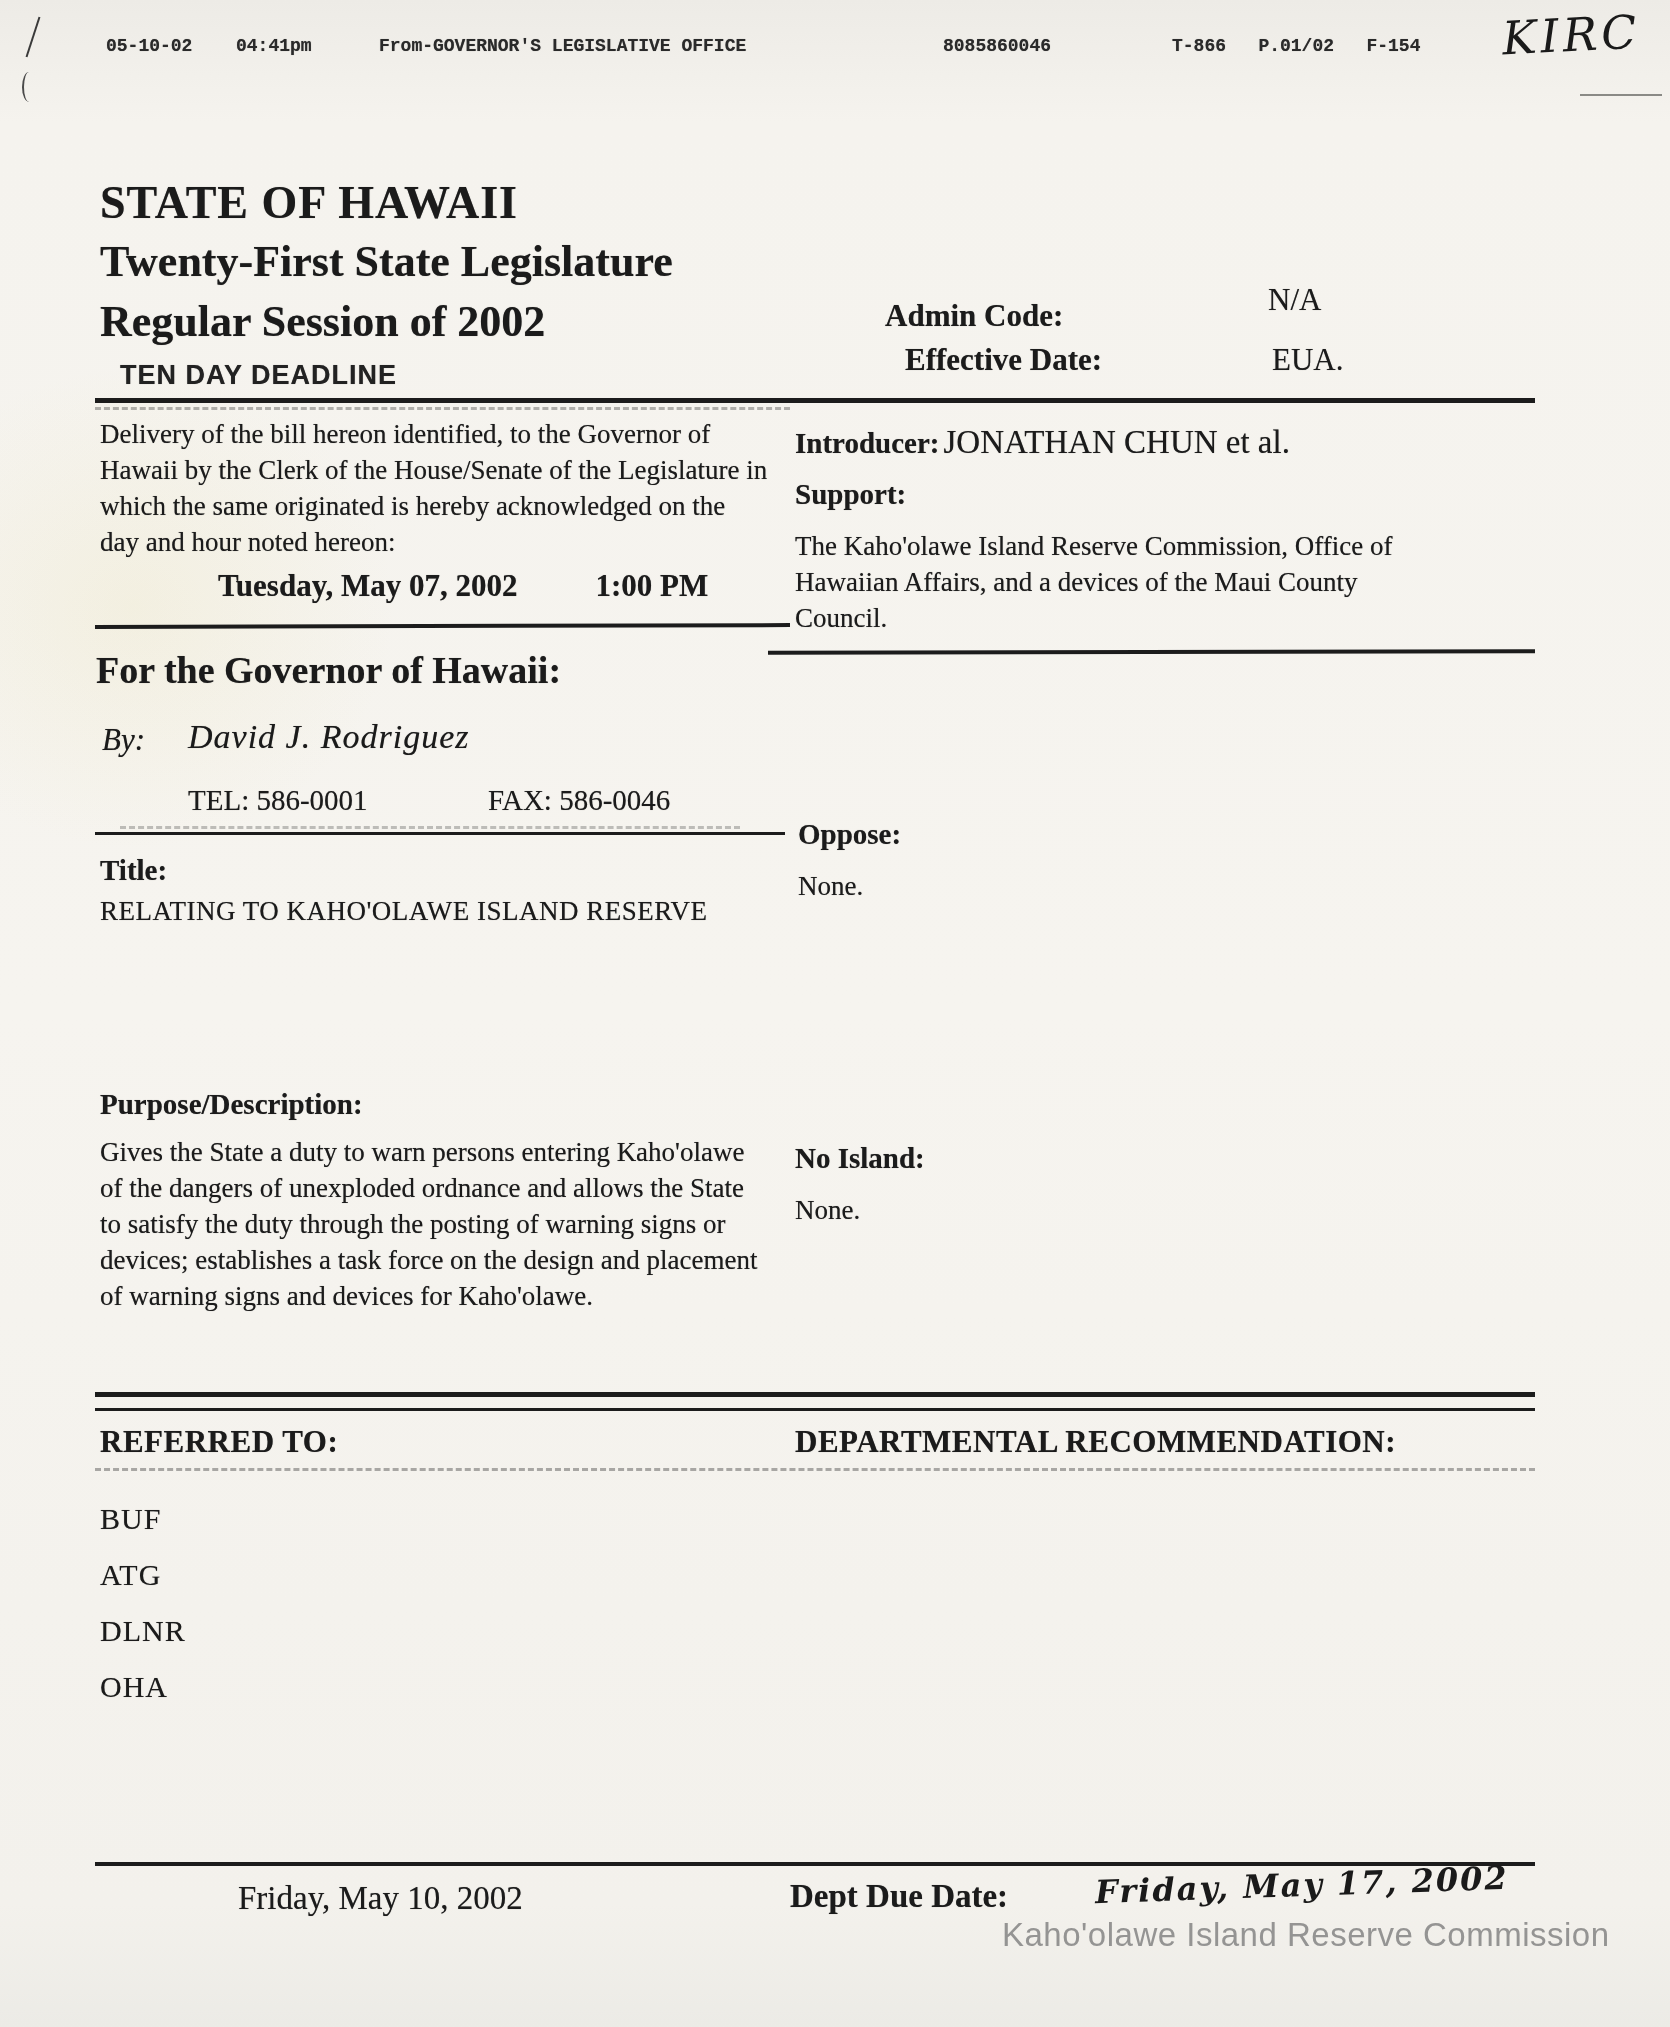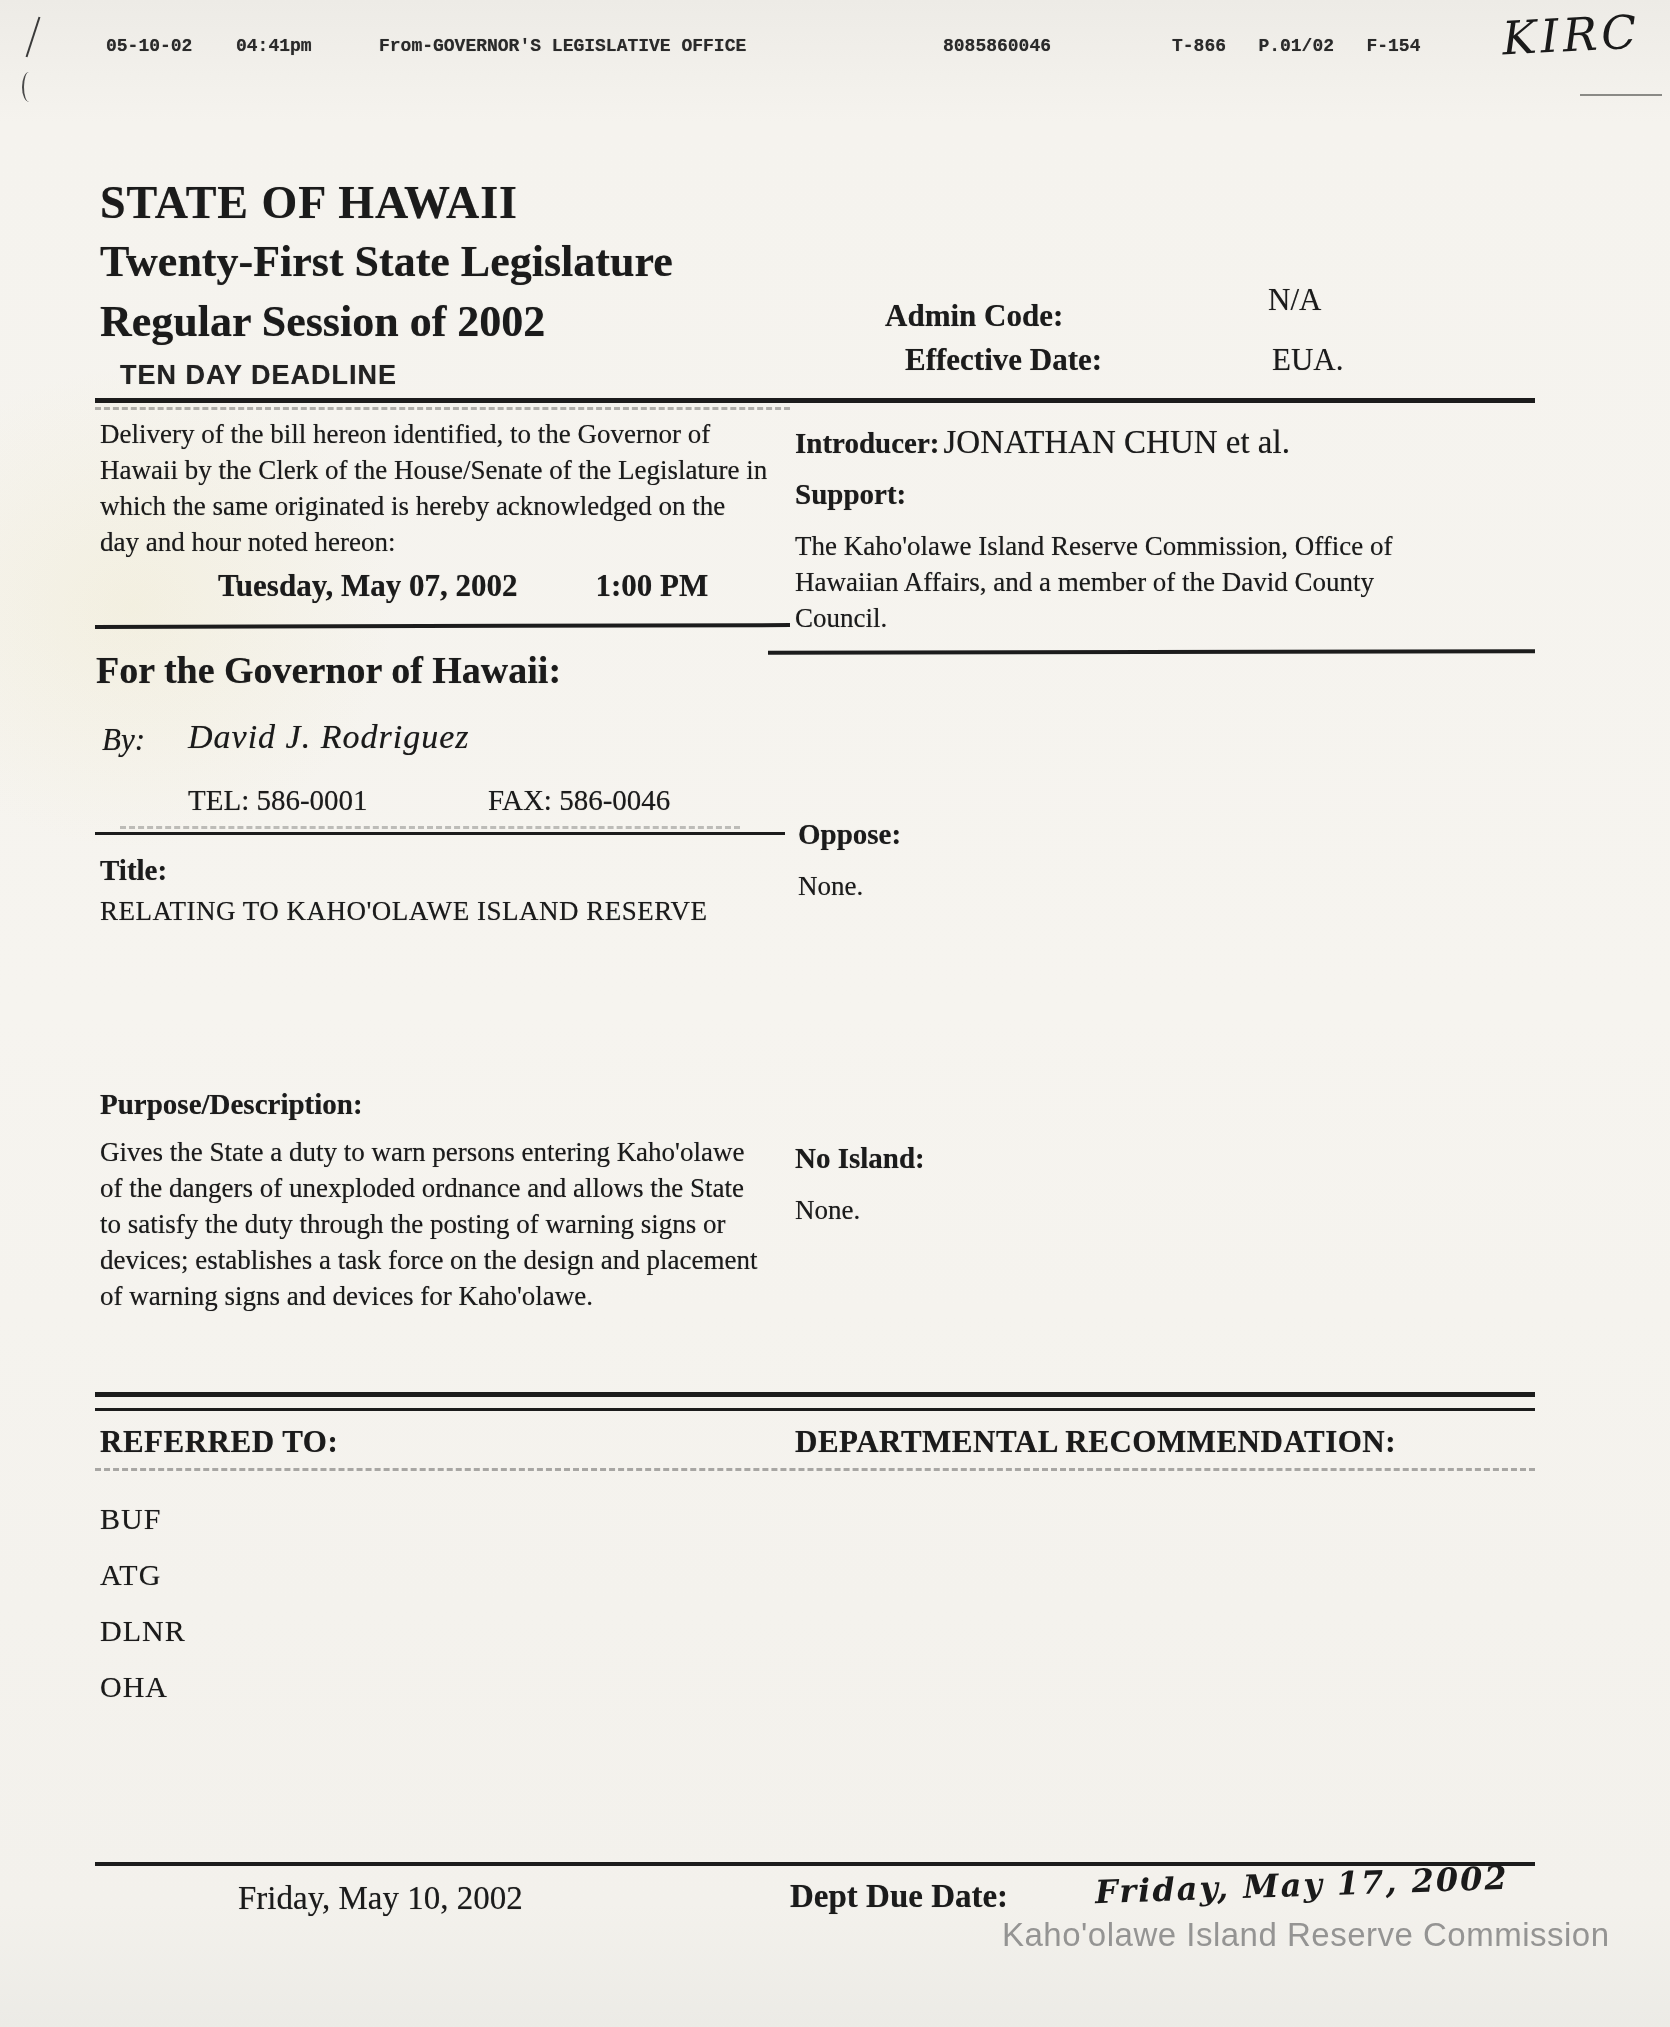--- a/index.html
+++ b/index.html
@@ -65,21 +65,21 @@
     <span class="ink" style="font-weight:bold;font-size:31px;">Tuesday, May 07, 2002</span>
     <span class="ink" style="font-weight:bold;font-size:31px;">1:00 PM</span>
   </div>
   <div class="abs rule" style="left:95px;top:624px;width:695px;height:4px;transform:rotate(-0.15deg);"></div>
 
   <div class="abs" style="left:795px;top:424px;">
     <span class="lbl-sm ink">Introducer:</span>
     <span class="ink" style="font-size:33px;">JONATHAN CHUN et al.</span>
   </div>
   <div class="abs lbl-sm ink" style="left:795px;top:478px;">Support:</div>
-  <div class="abs para ink" style="left:795px;top:528px;width:650px;">The Kaho'olawe Island Reserve Commission, Office of Hawaiian Affairs, and a member of the David County Council.</div>
+  <div class="abs para ink" style="left:795px;top:528px;width:650px;">The Kaho'olawe Island Reserve Commission, Office of Hawaiian Affairs, and a devices of the Maui County Council.</div>
   <div class="abs rule" style="left:768px;top:650px;width:767px;height:4px;transform:rotate(-0.1deg);"></div>
 
   <div class="abs ink" style="left:96px;top:648px;font-weight:bold;font-size:38px;">For the Governor of Hawaii:</div>
   <div class="abs hand ink" style="left:102px;top:722px;font-size:31px;">By:</div>
   <div class="abs hand ink" style="left:188px;top:718px;font-size:34px;letter-spacing:1px;">David J. Rodriguez</div>
   <div class="abs ink" style="left:188px;top:784px;font-size:29px;">TEL: 586-0001</div>
   <div class="abs ink" style="left:488px;top:784px;font-size:29px;">FAX: 586-0046</div>
   <div class="abs rule" style="left:95px;top:832px;width:690px;height:3px;"></div>
   <div class="abs rule-dash" style="left:120px;top:826px;width:620px;opacity:0.4;"></div>
 

